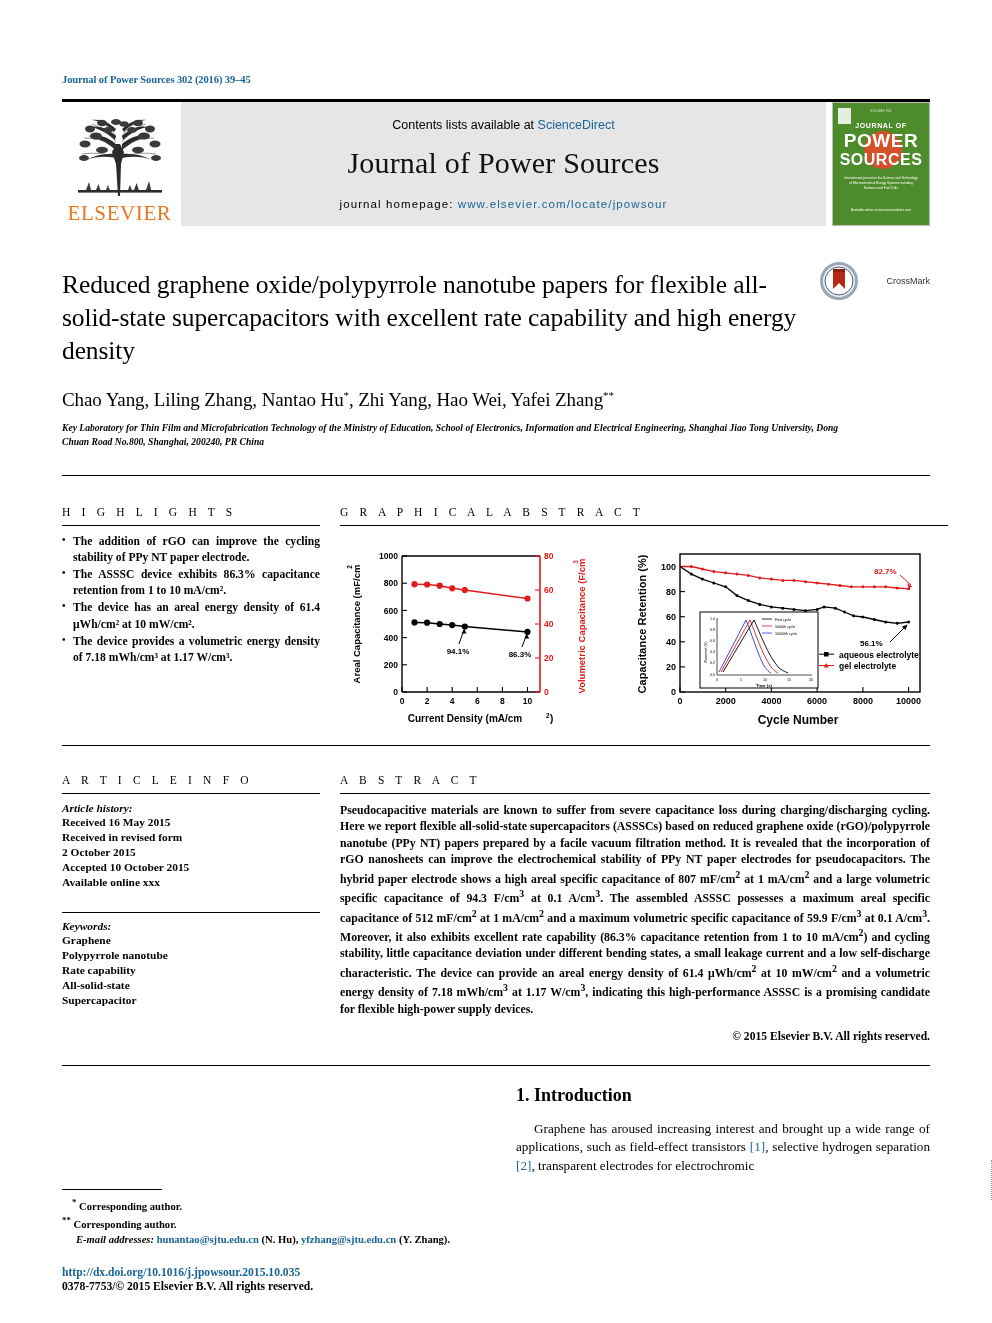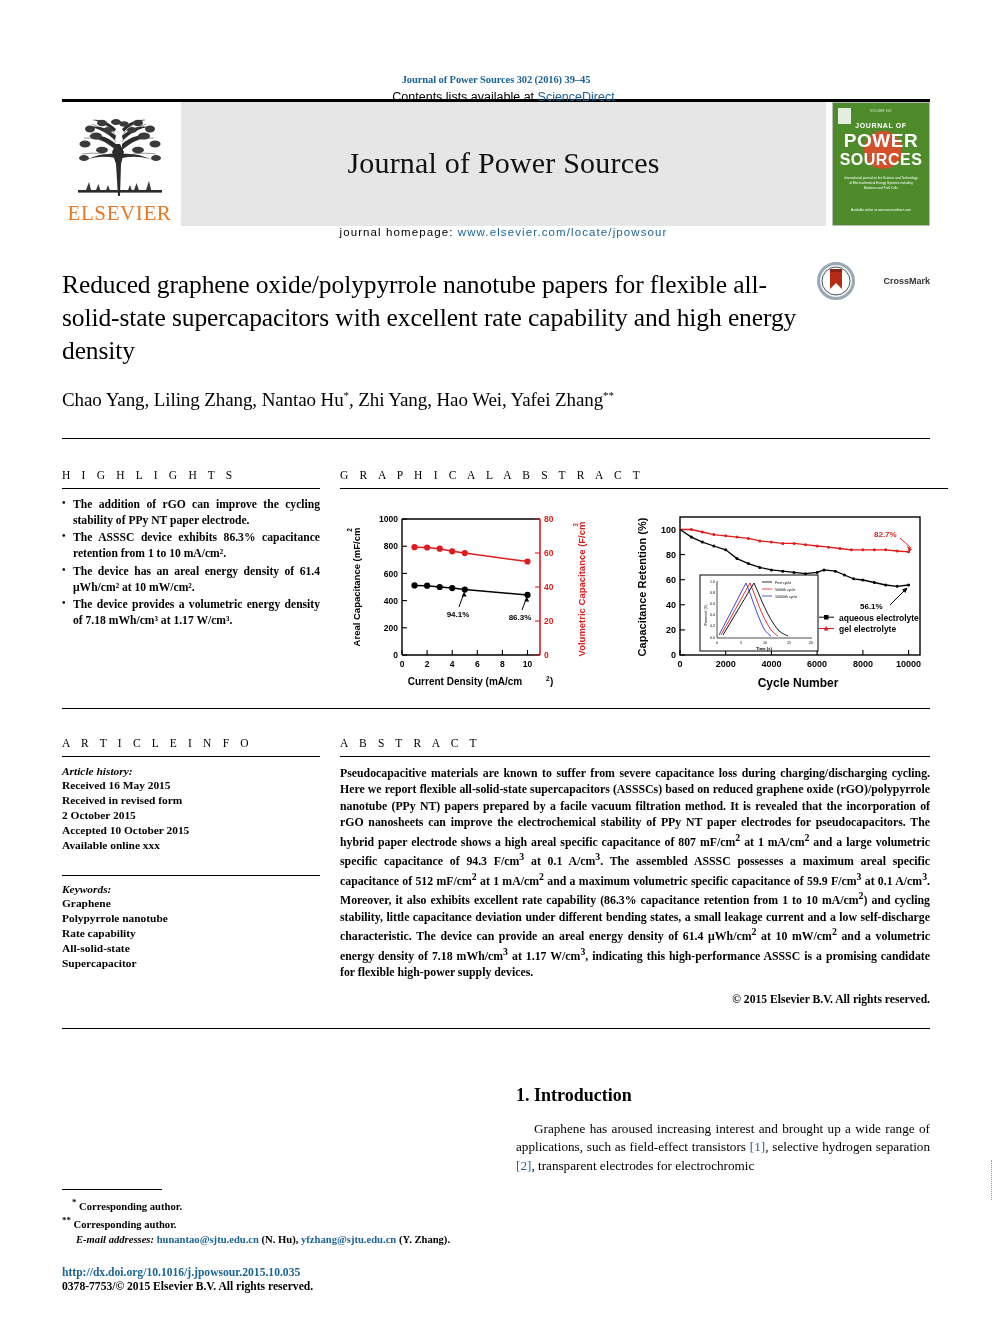--- a/index.html
+++ b/index.html
@@ -18,21 +18,21 @@
   .page {
     position: relative;
     width: 992px;
     height: 1323px;
     box-sizing: border-box;
     padding: 0 62px;
   }
 
   
   .running-head {
-    text-align: center;
+    text-align: left;
     font-size: 10.5px;
     color: #1a6496;
     font-weight: bold;
     padding-top: 74px;
     letter-spacing: -0.1px;
   }
   .masthead {
     margin-top: 14px;
     border-top: 3px solid #000;
     display: flex;
@@ -60,21 +60,20 @@
   }
   .contents-band {
     flex: 1;
     background: #e6e6e6;
     display: flex;
     flex-direction: column;
     justify-content: center;
     align-items: center;
     margin-left: 4px;
     margin-right: 6px;
-    gap: 28px;
   }
   .contents-line {
     font-family: "Liberation Sans", sans-serif;
     font-size: 12.5px;
     color: #000;
     margin-bottom: 14px;
   }
   .contents-line .sd { color: #1a6496; }
   .journal-name {
     font-family: "Liberation Serif", serif;
@@ -151,21 +150,21 @@
     position: absolute;
     right: 0px;
     top: -6px;
     display: flex;
     align-items: center;
     gap: 4px;
   }
   .cm-text {
     font-family: "Liberation Sans", sans-serif;
     font-size: 9px;
-    font-weight: bold;
+    font-weight: normal;
     color: #333;
     padding-left: 24px;
   }
   .authors {
     margin-top: 22px;
     font-family: "Liberation Serif", serif;
     font-size: 19px;
     letter-spacing: -0.1px;
   }
   .authors sup { font-size: 11px; }
@@ -404,20 +403,21 @@
         <circle cx="19" cy="19" r="14" fill="#ffffff" stroke="#4a5a6a" stroke-width="1"></circle>
         <path d="M13 7 H25 V27 L19 21 L13 27 Z" fill="#b32b17"></path>
         <path d="M13 7 H25 V10 H13 Z" fill="#8e2212"></path>
       </svg>
       <span class="cm-text">CrossMark</span>
     </div>
     <div class="paper-title">Reduced graphene oxide/polypyrrole nanotube papers for flexible all-solid-state supercapacitors with excellent rate capability and high energy density</div>
     <div class="authors">
       <span>Chao Yang, Liling Zhang, Nantao Hu</span><sup>*</sup><span>, Zhi Yang, Hao Wei, Yafei Zhang</span><sup>**</sup>
     </div>
+    <div class="affiliation">Key Laboratory for Thin Film and Microfabrication Technology of the Ministry of Education, School of Electronics, Information and Electrical Engineering, Shanghai Jiao Tong University, Dong Chuan Road No.800, Shanghai, 200240, PR China</div>
   </div>
 
   <div style="margin-top:26px;border-top:1px solid #000;"></div>
 
   <div class="cols">
     <div class="col-left">
       <div class="sect-head">H I G H L I G H T S</div>
       <div class="hr-thick"></div>
       <ul class="highlights">
         <li>The addition of rGO can improve the cycling stability of PPy NT paper electrode.</li>

